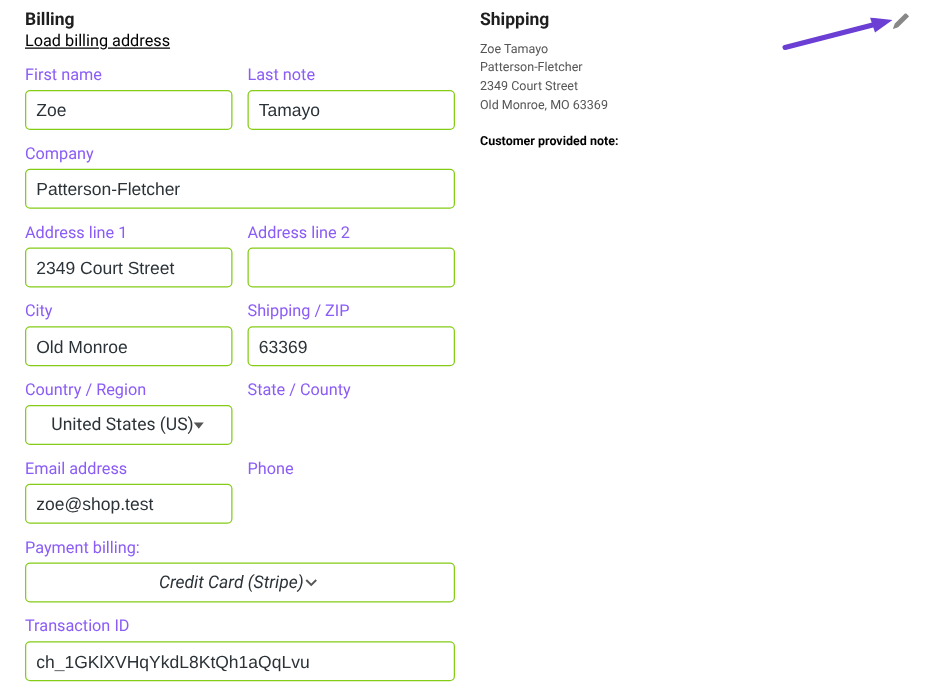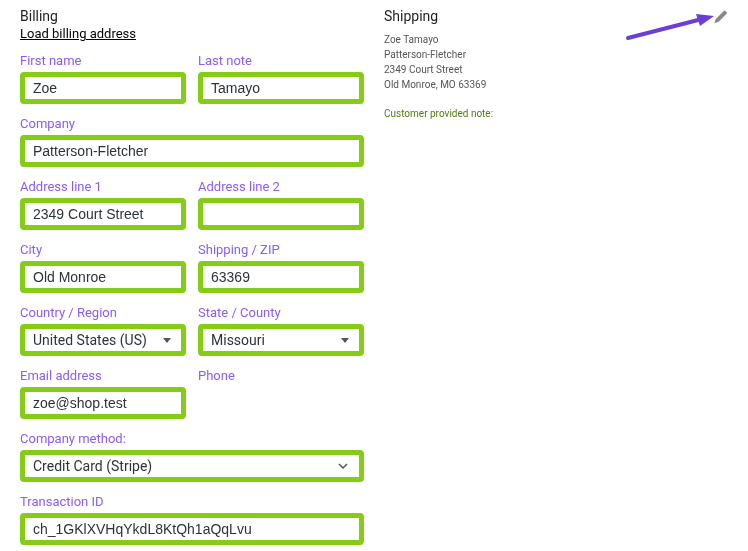--- a/index.html
+++ b/index.html
@@ -18,21 +18,21 @@
     .billing {
       flex: 1;
       max-width: 365px;
     }
     .shipping {
       flex: 1;
       position: relative;
     }
     h3 {
       font-size: 14px;
-      font-weight: 400;
+      font-weight: 700;
       color: #1e1e1e;
       margin-bottom: 2px;
     }
     .link {
       color: #000000;
       text-decoration: underline;
       font-size: 13px;
       cursor: pointer;
       display: inline-block;
       margin-bottom: 12px;
@@ -50,57 +50,58 @@
     }
     label {
       display: block;
       font-size: 13px;
       color: #8b5cf6;
       margin-bottom: 4px;
     }
     input[type="text"], .select {
       width: 100%;
       padding: 6px 8px;
-      border: 5px solid #84cc16;
+      border: 1px solid #84cc16;
       border-radius: 4px;
       font-size: 14px;
       color: #2c3338;
       background: #fff;
       height: 32px;
     }
     .select {
       display: flex;
       align-items: center;
-      justify-content: space-between;
+      justify-content: center;
       cursor: pointer;
       background: #fff;
       padding-right: 10px;
     }
     .select-wide {
       width: 100%;
+      font-style: italic;
     }
     .chevron {
       color: #555;
     }
     .triangle {
       width: 0;
       height: 0;
       border-left: 4px solid transparent;
       border-right: 4px solid transparent;
       border-top: 5px solid #555;
     }
     .shipping-body {
       color: #555;
       line-height: 1.5;
       font-size: 10px;
       margin-top: 8px;
     }
     .note-heading {
-      font-weight: 400;
-      color: #4d7c0f;
+      font-weight: 700;
+      color: #000000;
       margin-top: 14px;
     }
     .edit-icon {
       position: absolute;
       top: 2px;
       right: 0;
       cursor: pointer;
       color: #888;
     }
     .arrow {
@@ -159,39 +160,35 @@
     <div class="row">
       <div class="field">
         <label>Country / Region</label>
         <div class="select">
           <span>United States (US)</span>
           <span class="triangle"></span>
         </div>
       </div>
       <div class="field">
         <label>State / County</label>
-        <div class="select">
-          <span>Missouri</span>
-          <span class="triangle"></span>
-        </div>
       </div>
     </div>
 
     <div class="row">
       <div class="field">
         <label>Email address</label>
         <input type="text" value="zoe@shop.test" style="">
       </div>
       <div class="field">
         <label>Phone</label>
       </div>
     </div>
 
     <div class="field-full">
-      <label>Company method:</label>
+      <label>Payment billing:</label>
       <div class="select select-wide">
         <span>Credit Card (Stripe)</span>
         <svg class="chevron" width="12" height="12" viewBox="0 0 12 12">
             <path d="M2 4 L6 8 L10 4" stroke="#555" stroke-width="1.5" fill="none"></path>
           </svg>
       </div>
     </div>
 
     <div class="field-full">
       <label>Transaction ID</label>

